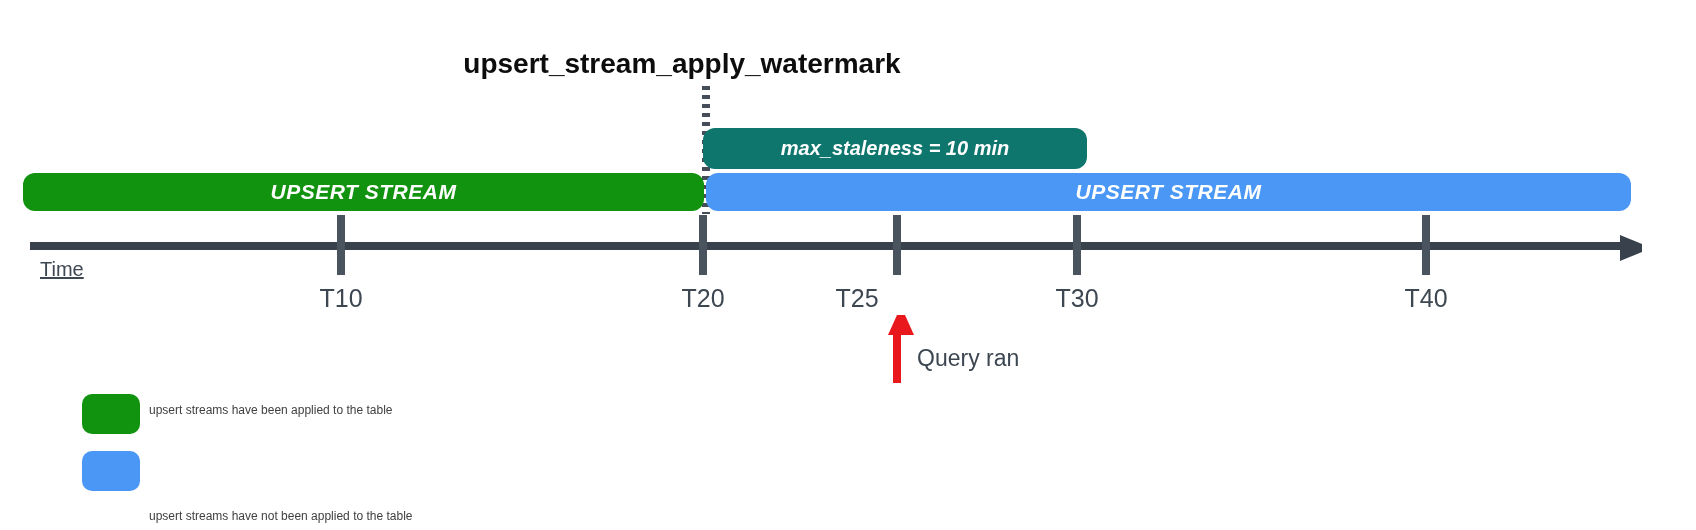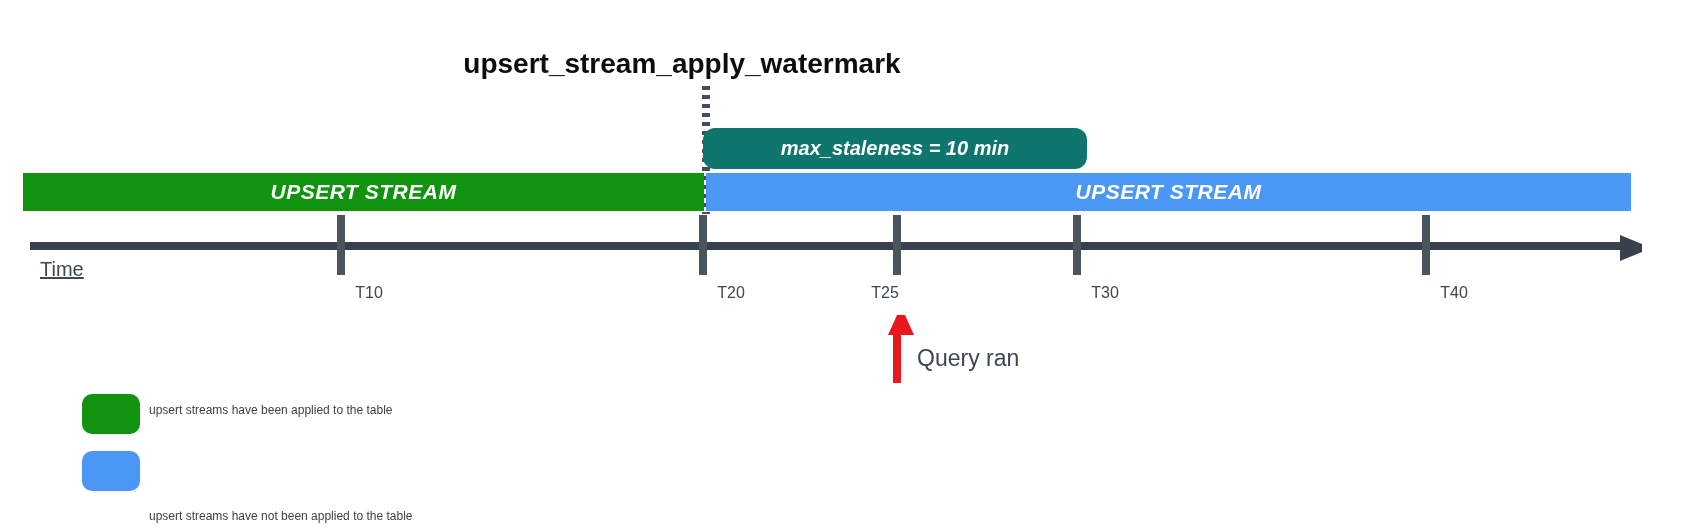--- a/index.html
+++ b/index.html
@@ -34,21 +34,21 @@
   .staleness-box {
     left: 695px; top: 120px;
     width: 384px; height: 41px;
     border-radius: 12px;
     display: flex; align-items: center; justify-content: center;
     color: #ffffff; font-size: 20px; font-weight: bold; font-style: italic;
   }
 
   .stream-bar {
     top: 165px; height: 38px;
-    border-radius: 0;
+    border-radius: 12px;
     display: flex; align-items: center; justify-content: center;
     color: #ffffff; font-size: 21px; font-weight: bold; font-style: italic;
     letter-spacing: 0.5px;
   }
   .stream-bar.applied { left: 15px; width: 681px; }
   .stream-bar.pending { left: 698px; width: 925px; }
 
   .axis-line {
     left: 22px; top: 234px;
     width: 1592px; height: 3px;
@@ -63,24 +63,23 @@
 
   .tick {
     top: 207px;
     width: 3px; height: 60px;
     background: #4a545e;
     transform: translateX(-50%);
   }
   .tick-label {
     top: 272px;
     transform: translateX(-50%);
-    font-size: 16px;
+    font-size: 25px;
     color: #3d4751;
     white-space: nowrap;
-    margin-left: 28px;
   }
   .time-label {
     left: 28px; top: 246px;
     font-size: 20px;
     color: #3d4751;
     text-decoration: underline;
   }
 
   .query-arrow-head {
     left: 880px; top: 299px;

